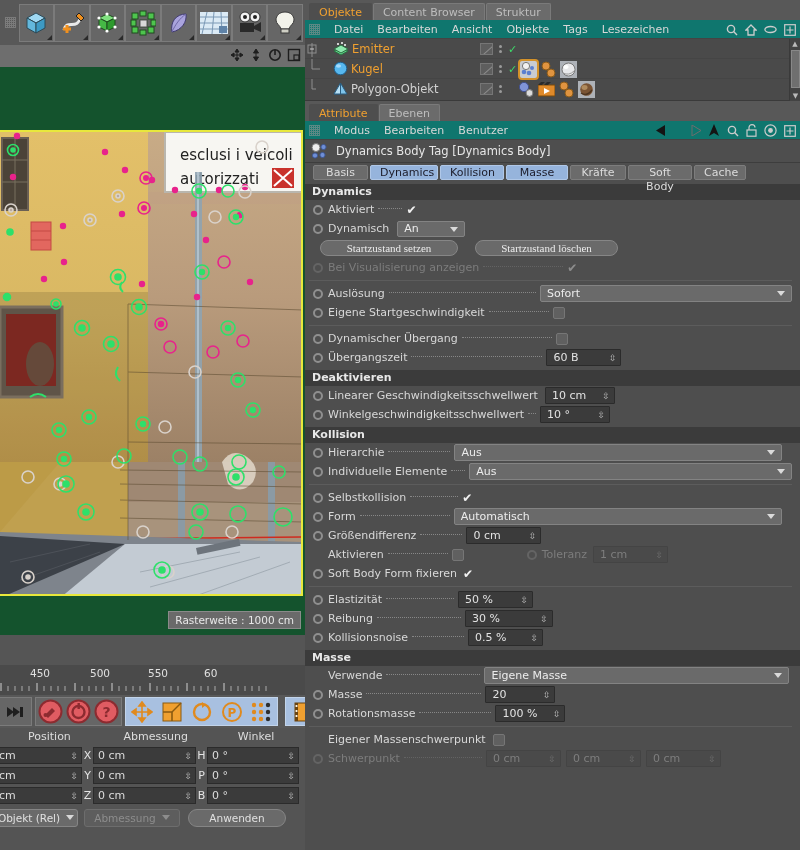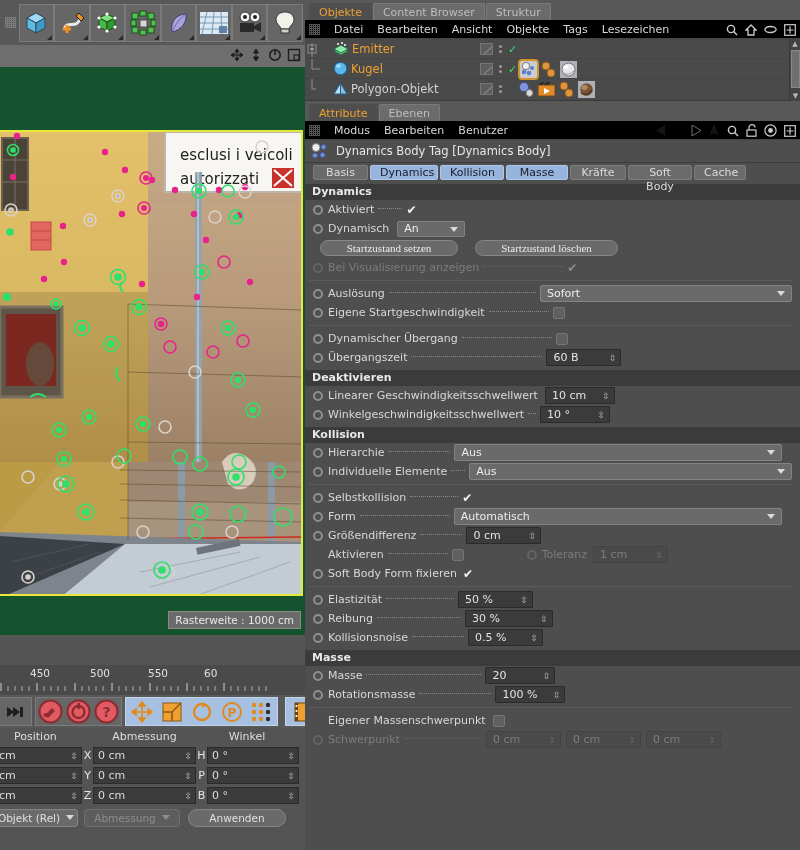--- a/index.html
+++ b/index.html
@@ -8,21 +8,21 @@
   body { position:relative; font-size:11px; color:#d2d2d2; }
 
   
   .tabstrip { display:flex; align-items:flex-end; height:20px; background:#585858;
               padding-left:4px; gap:1px; }
   .tab { height:17px; line-height:17px; padding:0 9px; font-size:11px;
          background:#6b6b6b; color:#bdbdbd; border-radius:2px 2px 0 0;
          border:1px solid #7a7a7a; border-bottom:none; }
   .tab.active { background:#4e4e4e; color:#f0a030; border-color:#4e4e4e; }
 
-  .menubar { display:flex; align-items:center; height:19px; background:#000000;
+  .menubar { display:flex; align-items:center; height:19px; background:#0f766e;
              border-bottom:1px solid #444; padding-left:4px; gap:14px;
              position:relative; }
   .menubar .mi { font-size:11px; color:#d8d8d8; }
   .grip { width:11px; height:11px;
     background-image:repeating-linear-gradient(0deg,#999 0 1px,transparent 1px 2px),
                      repeating-linear-gradient(90deg,#999 0 1px,transparent 1px 2px);
     opacity:.55; }
   .menu-icons { position:absolute; right:4px; top:0; height:19px;
                 display:flex; align-items:center; gap:7px; }
 
@@ -566,21 +566,21 @@
               <rect x="15.6" y="14" width="1.8" height="2"></rect>
             </g>
           </svg>
         </div>
       <span style="position:absolute;right:0;bottom:0;border-left:5px solid transparent;border-bottom:5px solid #2a2a2a;"></span>
     </div>
   </div>
 
   <div id="coord">
     <div class="coordhdr">
-      <span style="width:92px;padding-left:14px;">Position</span>
+      <span style="width:92px;padding-left:14px;margin-left:14px;">Position</span>
       <span style="width:105px;text-align:center;">Abmessung</span>
       <span style="width:100px;text-align:center;">Winkel</span>
     </div>
 
     <div class="coordrow">
       <div class="num" style="width:88px;margin-left:-6px;">
         <span>cm</span>
         <span class="spin">⇳</span></div>
       <span class="axl">X</span>
       <div class="num" style="width:103px;">
@@ -1026,20 +1026,28 @@
     <span class="radio"></span>
     <span class="lbl">Kollisionsnoise</span>
     <span class="dotfill" style="flex:none;width:52px;"></span>
     <div class="numf" style="width:75px;">
       <span>0.5 %</span>
       <span class="spin">⇳</span></div>
   </div>
 
   <div class="secthdr" style="margin-top:3px;">Masse</div>
 
+  <div class="prow">
+    <span style="width:15px;"></span>
+    <span class="lbl">Verwende</span>
+    <span class="dotfill" style="flex:none;width:94px;"></span>
+    <div class="sel-dd" style="width:305px;margin-right:8px;">
+      <span>Eigene Masse</span>
+      <span class="car"></span></div>
+  </div>
 
   <div class="prow">
     <span class="radio"></span>
     <span class="lbl">Masse</span>
     <span class="dotfill" style="flex:none;width:115px;"></span>
     <div class="numf" style="width:70px;">
       <span>20</span>
       <span class="spin">⇳</span></div>
   </div>
 

